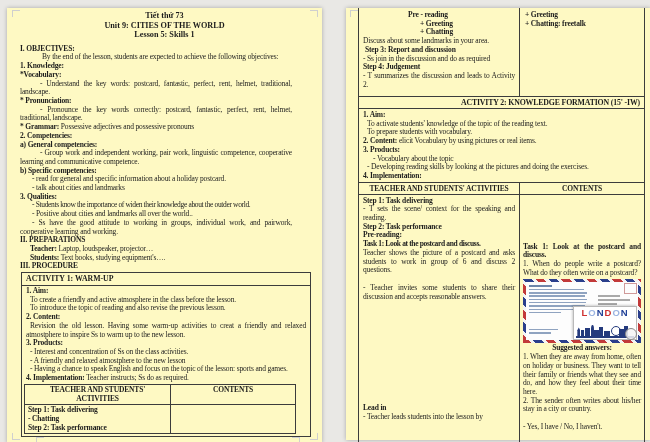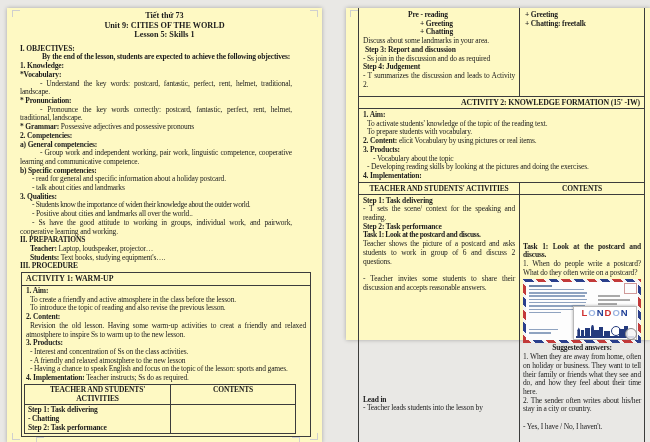--- a/index.html
+++ b/index.html
@@ -1,30 +1,30 @@
 <!DOCTYPE html>
 <html><head>
 <meta charset="utf-8">
 <style>
   html,body{margin:0;padding:0;}
   body{width:650px;height:442px;overflow:hidden;background:#e9e8e5;
        font-family:"Liberation Serif","DejaVu Serif",serif;color:#1c1c1c;}
   .canvas{position:relative;width:650px;height:442px;overflow:hidden;}
   .page{position:absolute;top:8px;background:#fef9c3;box-shadow:0 0 4px rgba(0,0,0,.28);}
   .page-left{left:7px;width:315px;height:435px;}
-  .page-right{left:346px;width:304px;height:332px;}
+  .page-right{left:346px;width:304px;height:432px;}
 
   .ln{line-height:8.7px;font-size:7.5px;letter-spacing:-0.15px;min-height:8.7px;}
   .lines{text-align:justify;}
   .b{font-weight:bold;}
   .i{}
   .c{text-align:center;}
   .k{letter-spacing:-0.35px;}
   .t2{text-indent:2px;} .t4{text-indent:4px;} .t10{text-indent:10px;}
-  .t12{text-indent:12px;} .t20{text-indent:20px;} .t22{text-indent:22px;font-weight:bold;}
+  .t12{text-indent:12px;} .t20{text-indent:20px;} .t22{text-indent:22px;}
   .p45{padding-left:45px;} .p57{padding-left:57px;}
 
   .lp-header{margin-top:3px;}
   .lp-header .ln{font-size:8.2px;line-height:9.6px;letter-spacing:0;}
   .lp-body{margin:5px 30px 0 13px;}
 
   .box{margin:1px 11px 0 14px;border:1px solid #3c3c3c;padding-bottom:2px;}
   .box-title{font-weight:bold;font-size:7.8px;line-height:10px;padding:1px 4px;
              border-bottom:1px solid #3c3c3c;}
   .box-body{padding:1px 4px 0;}
@@ -213,20 +213,21 @@
       <div class="rowD">
         <div class="cl ln">TEACHER AND STUDENTS' ACTIVITIES</div>
         <div class="cr ln">CONTENTS</div>
       </div>
 
       <div class="rowE">
         <div class="cl lines">
             <div class="ln b">Step 1: Task delivering</div>
             <div class="ln">- T sets the scene/ context for the speaking and reading.</div>
             <div class="ln b">Step 2: Task performance</div>
+            <div class="ln b">Pre-reading:</div>
             <div class="ln b k">Task 1: Look at the postcard and discuss.</div>
             <div class="ln">Teacher shows the picture of a postcard and asks students to work in group of 6 and discuss 2 questions.</div>
             <div class="ln sp" style="height: 9px;"></div>
             <div class="ln">- Teacher invites some students to share their discussion and accepts reasonable answers.</div>
             <div class="ln sp" style="height: 103px;"></div>
             <div class="ln b i">Lead in</div>
             <div class="ln">- Teacher leads students into the lesson by</div>
           </div>
         <div class="cr">
           <div class="lines">

